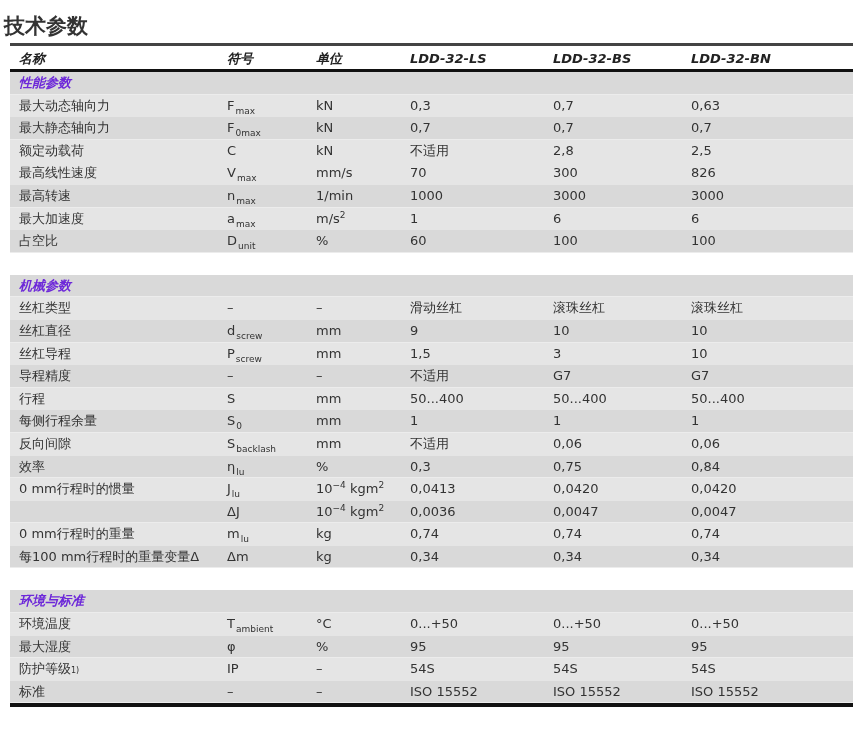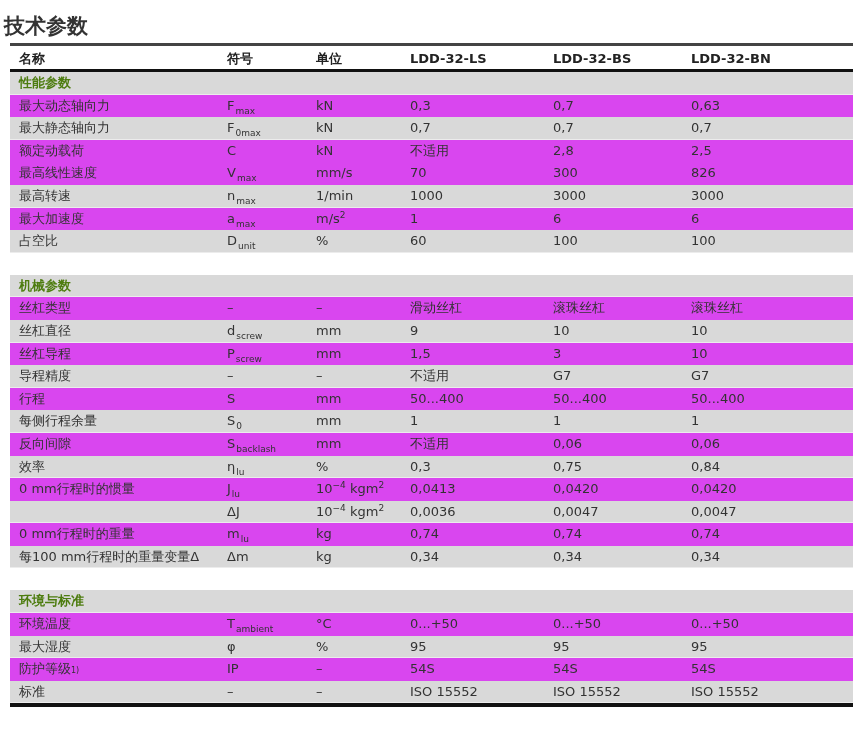--- a/index.html
+++ b/index.html
@@ -16,31 +16,31 @@
   .table {
     position: absolute; left: 10px; top: 43px; width: 843px;
   }
   .topline { height: 3px; background: #444444; }
   .hdr {
     height: 23px; position: relative; font-size: 13px; font-weight: bold; color: #222;
   }
   .hdrline { height: 3px; background: #111111; }
   .row { height: 22.6px; position: relative; font-size: 13px; line-height: 22px; white-space: nowrap; }
   .row.gray { background: #d9d9d9; border-bottom: 1px solid #ececec; box-sizing: border-box; }
-  .row.white { background: #d946ef; }
-  .row.section { font-weight: bold; color: #4d7c0f; }
+  .row.white { background: #e5e5e5; }
+  .row.section { font-weight: bold; color: #6d28d9; font-style: italic; }
   .gap { height: 22px; background: #fff; }
   .cell { position: absolute; top: 0; }
   .c0 { left: 9px; }
   .c1 { left: 217px; }
   .c2 { left: 306px; }
   .c3 { left: 400px; }
   .c4 { left: 543px; }
   .c5 { left: 681px; }
-  .hdr .cell { top: 5px; line-height: 16px; }
+  .hdr .cell { top: 5px; line-height: 16px; font-style: italic; }
   .sub { font-size: 9px; position: relative; top: 4px; margin-left: 1px; }
   .sup { font-size: 9px; position: relative; top: -5px; }
   .smallsub { font-size: 8px; }
   .botline { height: 4px; background: #111111; }
 </style>
 </head>
 <body>
 
 <div class="title">技术参数</div>
 

